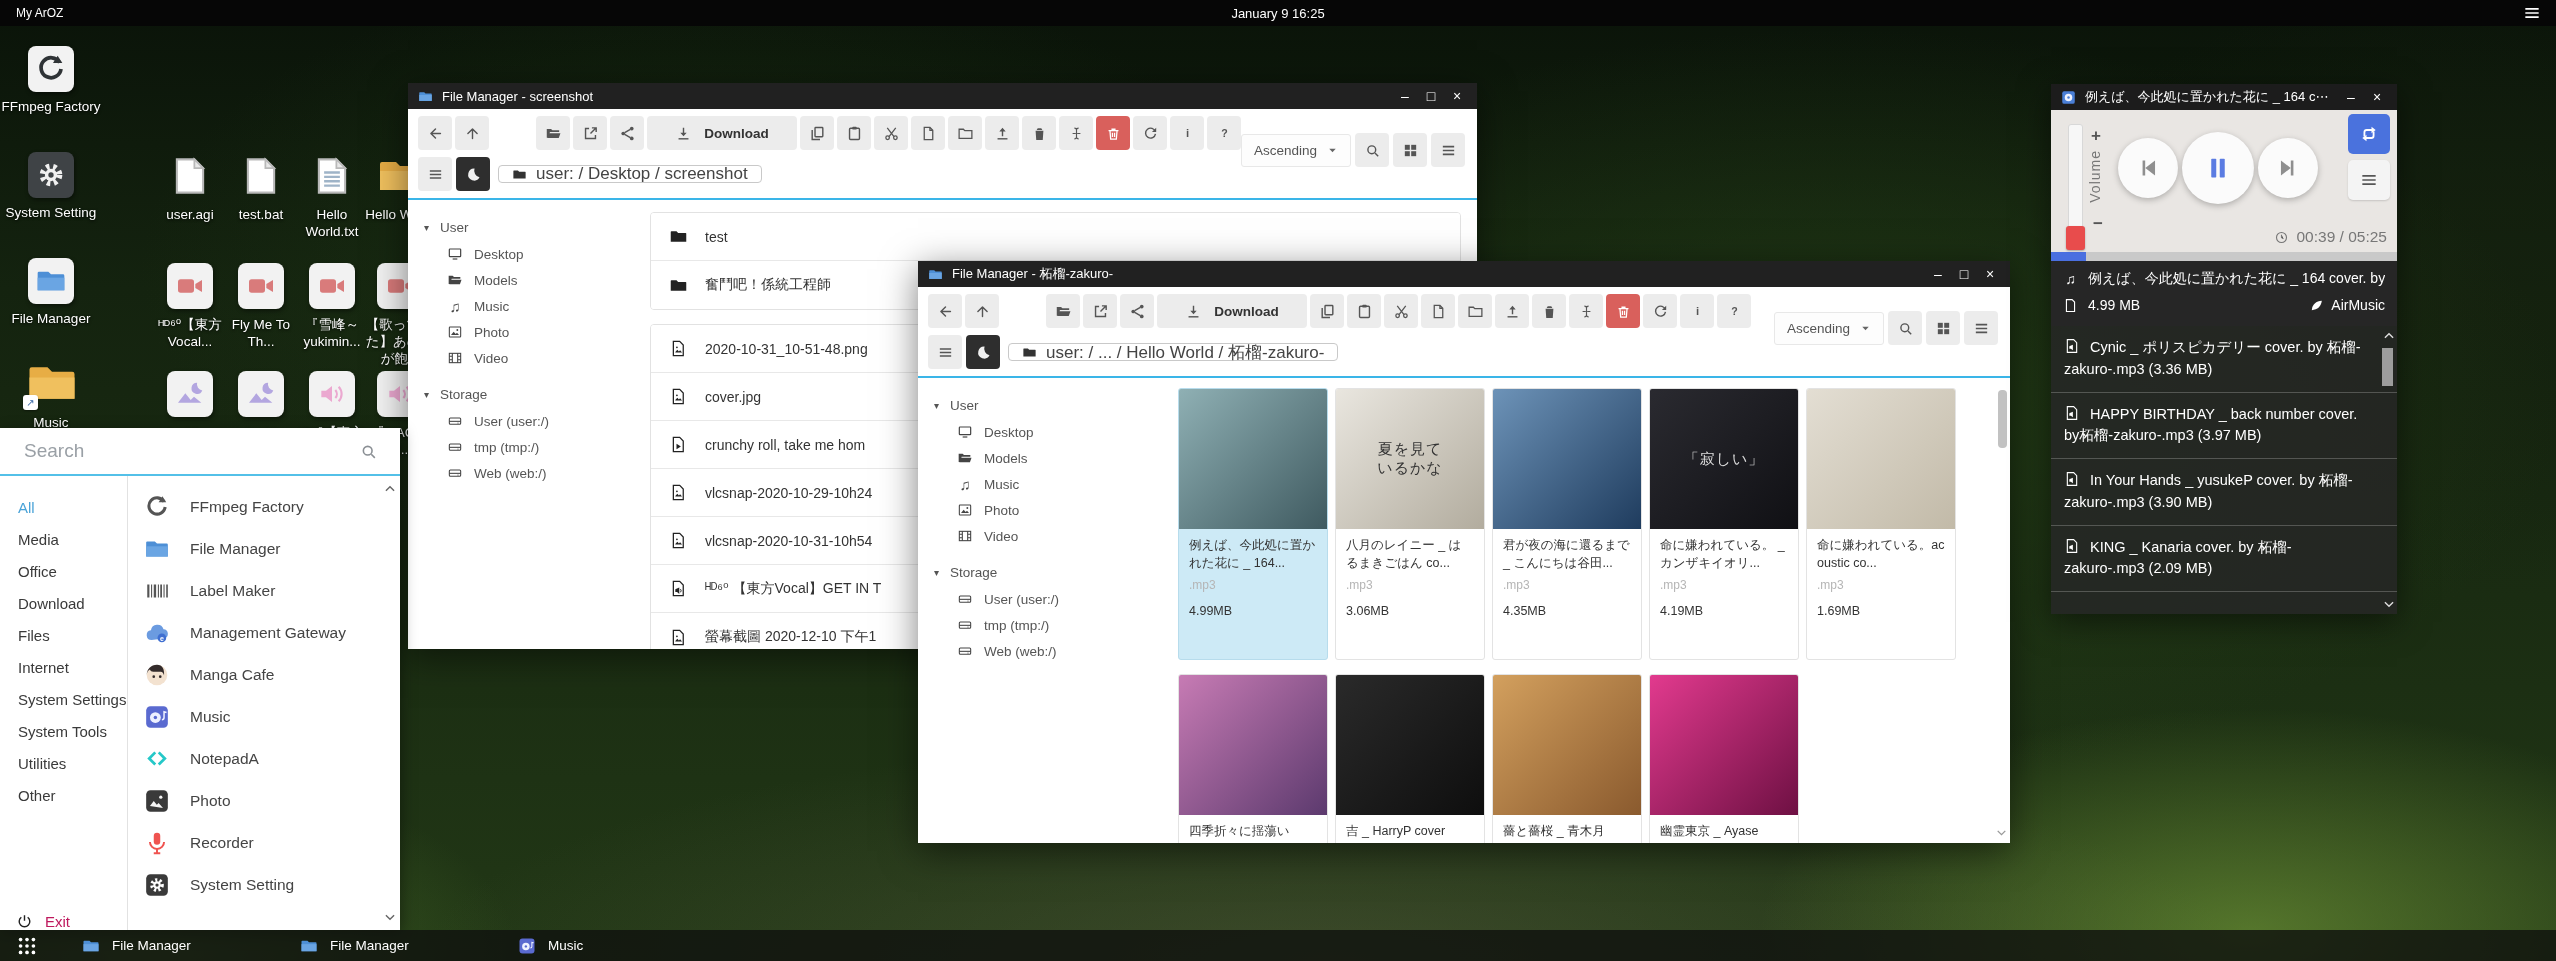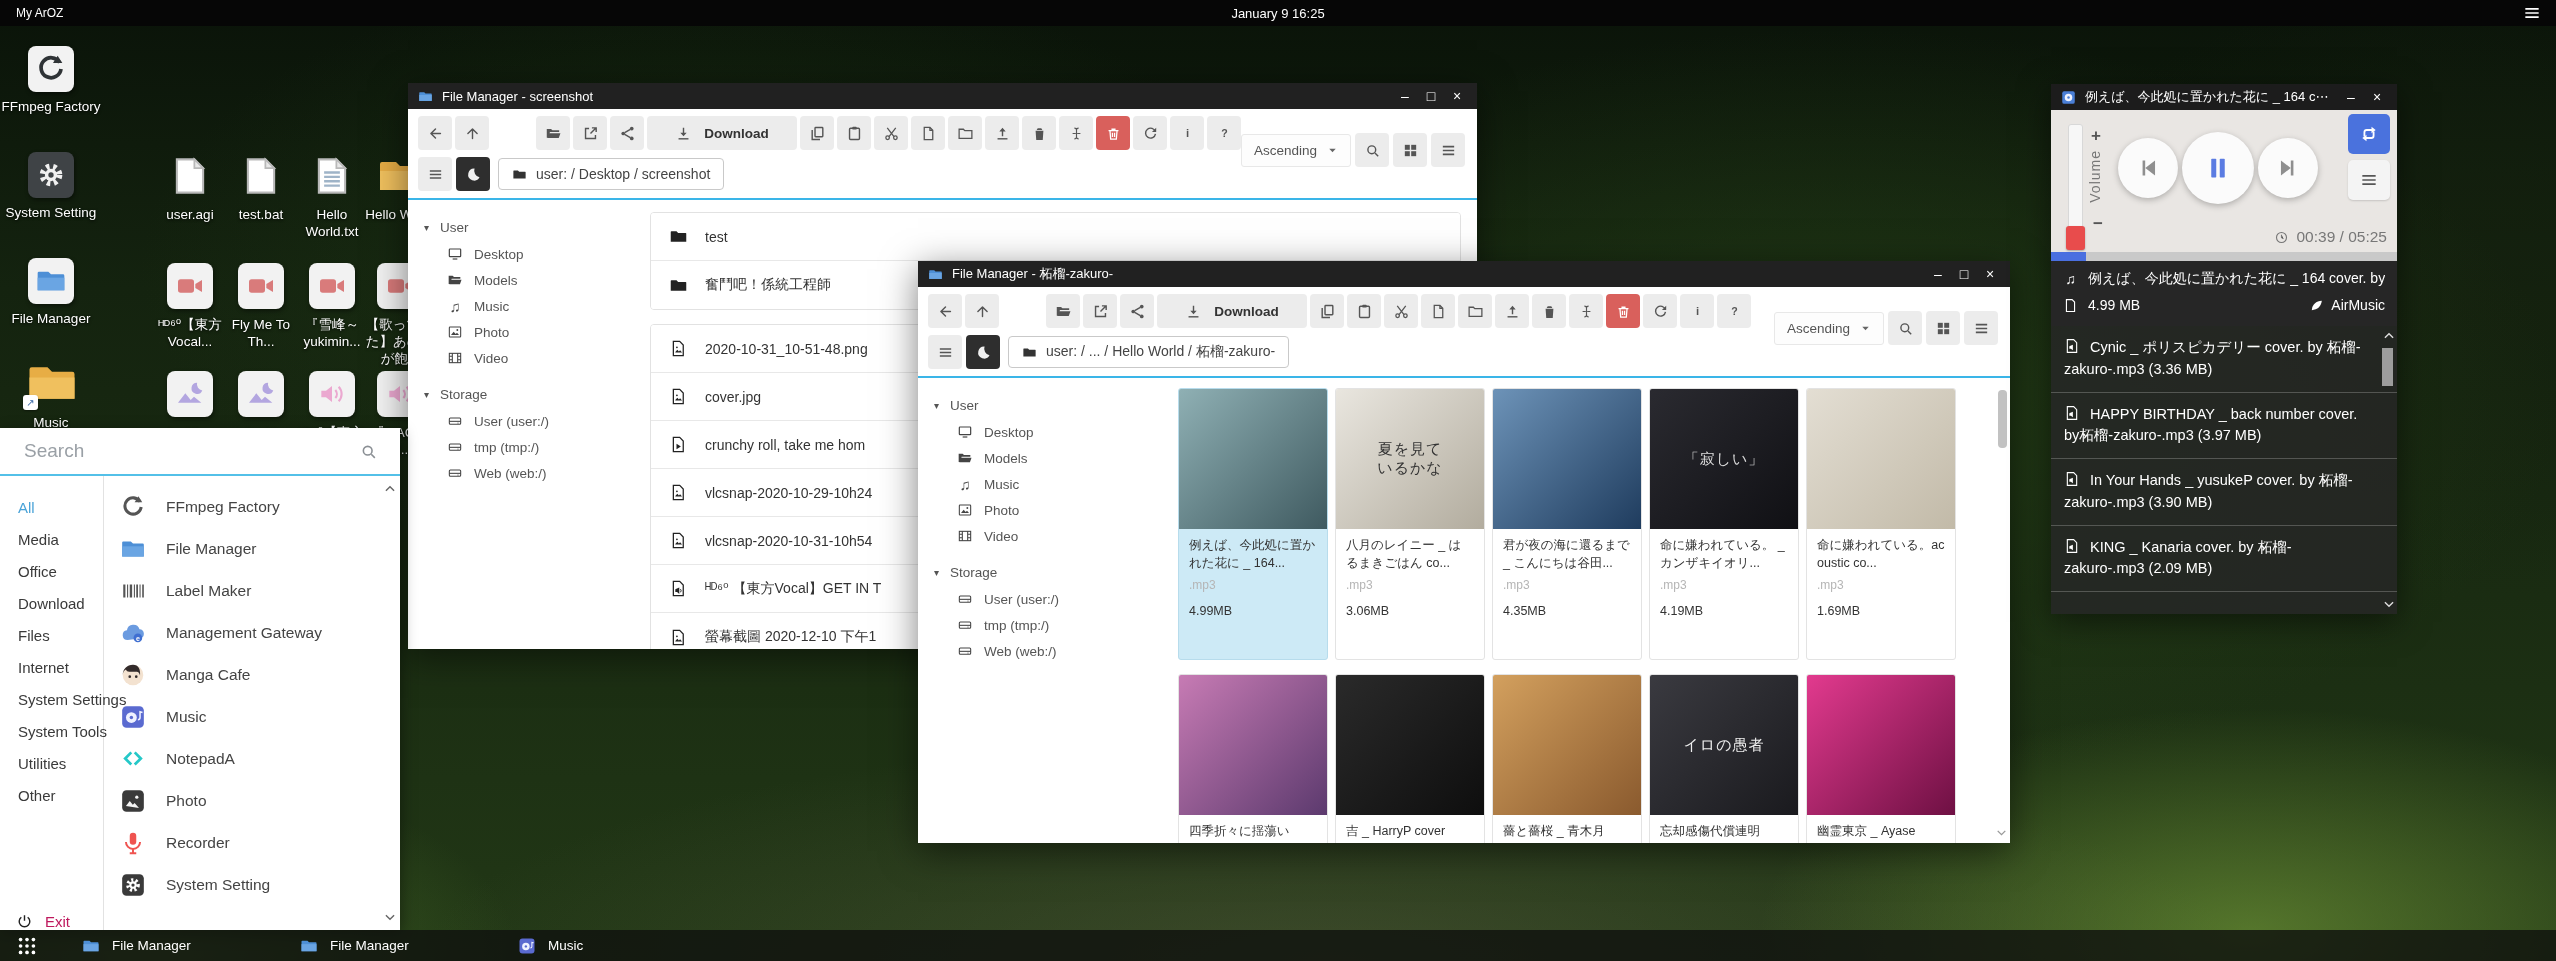--- a/index.html
+++ b/index.html
@@ -28,21 +28,21 @@
   .dlabel{position:absolute;text-align:center;font-size:13.5px;color:#fff;text-shadow:0 1px 3px rgba(0,0,0,.9);line-height:17px;word-break:break-word;}
   .dpage{position:absolute;width:42px;height:52px;}
   .dbadge{position:absolute;width:15px;height:15px;background:#fff;border-radius:3px;display:flex;align-items:center;justify-content:center;font-size:10px;color:#3465a4;box-shadow:0 1px 2px rgba(0,0,0,.4);}
   
   #startmenu{position:absolute;left:0;top:428px;width:400px;height:502px;background:#fff;z-index:30;box-shadow:2px 4px 14px rgba(0,0,0,.4);display:flex;flex-direction:column;}
   .sm-search{height:48px;border-bottom:2px solid #53c0e8;display:flex;align-items:center;position:relative;flex:0 0 auto;}
   .sm-search input{border:none;outline:none;font-size:19px;color:#555;margin-left:22px;width:330px;background:transparent;}
   .sm-search input::placeholder{color:#9aa0a6;}
   .sm-search .ic{position:absolute;right:22px;width:19px;height:19px;color:#8a8f94;}
   .sm-body{flex:1;display:flex;position:relative;overflow:hidden;}
-  .sm-cats{width:104px;border-right:1px solid #e2e2e2;padding:16px 16px 0 18px;position:relative;}
+  .sm-cats{width:128px;border-right:1px solid #e2e2e2;padding:16px 16px 0 18px;position:relative;}
   .sm-cat{font-size:15px;color:#3a3a3a;height:32px;line-height:32px;white-space:nowrap;}
   .sm-cat.active{color:#4aa3d8;}
   .sm-exit{position:absolute;left:16px;bottom:0;display:flex;align-items:center;gap:12px;font-size:15px;color:#be185d;}
   .sm-exit .ic{width:17px;height:17px;color:#222;}
   .sm-apps{flex:1;padding:10px 0 0 16px;}
   .sm-app{height:42px;display:flex;align-items:center;gap:20px;}
   .sm-app .ic{width:26px;height:26px;color:#555;}
   .sm-app .lbl{font-size:15.5px;color:#444;}
   .sm-scroll{position:absolute;right:3px;top:0;bottom:0;width:14px;}
   .sm-scroll .ic{position:absolute;width:14px;height:14px;color:#666;}
@@ -55,21 +55,21 @@
   .wbtn{width:24px;text-align:center;font-size:14px;color:#fff;}
   .toolbar{display:flex;align-items:center;padding:7px 0 0 10px;gap:3px;flex:0 0 auto;}
   .tbtn{width:34px;height:34px;background:#ececec;border-radius:4px;color:#555;display:flex;align-items:center;justify-content:center;flex:0 0 auto;}
   .tbtn .ic{width:17px;height:17px;}
   .tbtn.download{width:150px;gap:12px;}
   .tbtn.download .dl{font-size:13.5px;color:#333;font-weight:bold;}
   .tbtn.danger{background:#d9605c;color:#fff;}
   .tbtn.space{margin-left:44px;}
   .pathrow{display:flex;align-items:center;padding:7px 12px 0 10px;gap:4px;position:relative;flex:0 0 auto;}
   .pathrow .dark{background:#2e2e2e;color:#f0f0f0;}
-  .crumb{height:32px;border:1px solid #c9c9c9;border-radius:4px;display:flex;align-items:center;padding:0 13px;gap:9px;font-size:14px;color:#444;background:#fff;margin-left:4px;}
+  .crumb{height:18px;border:1px solid #c9c9c9;border-radius:4px;display:flex;align-items:center;padding:0 13px;gap:9px;font-size:17px;color:#444;background:#fff;margin-left:4px;}
   .crumb .ic{width:15px;height:15px;color:#333;}
   .viewctrls{position:absolute;right:12px;top:-17px;display:flex;gap:4px;align-items:center;}
   .sortbtn{height:33px;background:#fdfdfd;border:1px solid #e8e8e8;border-radius:3px;display:flex;align-items:center;gap:10px;padding:0 12px;font-size:13.5px;color:#555;}
   .sortbtn .ic{width:11px;height:11px;color:#666;}
   .accent{height:2px;background:#3ab5e8;margin-top:7px;flex:0 0 auto;}
   .fmcontent{flex:1;display:flex;overflow:hidden;position:relative;background:#fff;}
   .fmside{width:238px;padding:14px 0 0 16px;flex:0 0 auto;}
   .tsect{display:flex;align-items:center;gap:11px;height:27px;color:#555;font-size:13.5px;}
   .tsect .car{font-size:10px;color:#555;}
   .titem{display:flex;align-items:center;gap:11px;height:26px;padding-left:23px;color:#555;font-size:13.5px;}
@@ -1184,26 +1184,20 @@
               <div class="cname">吉 _ HarryP cover</div>
             </div>
           </div>
           <div class="card">
             <div class="thumb" style="background:linear-gradient(135deg,#d3a05e,#8a5a2e);color:#fff;"></div>
             <div class="cbody">
               <div class="cname">薔と薔桜 _ 青木月</div>
             </div>
           </div>
           <div class="card">
-            <div class="thumb" style="background:linear-gradient(135deg,#3a3a40,#1a1a1e);color:#eee;">イロの愚者</div>
-            <div class="cbody">
-              <div class="cname">忘却感傷代償連明</div>
-            </div>
-          </div>
-          <div class="card">
             <div class="thumb" style="background:linear-gradient(135deg,#e23a8e,#6e1043);color:#fff;"></div>
             <div class="cbody">
               <div class="cname">幽霊東京 _ Ayase</div>
             </div>
           </div>
         </div>
         <div class="vscroll">
           <div class="vthumb"></div>
           <span class="ic vcaret" style="bottom:0;">
             <svg viewBox="0 0 24 24">

